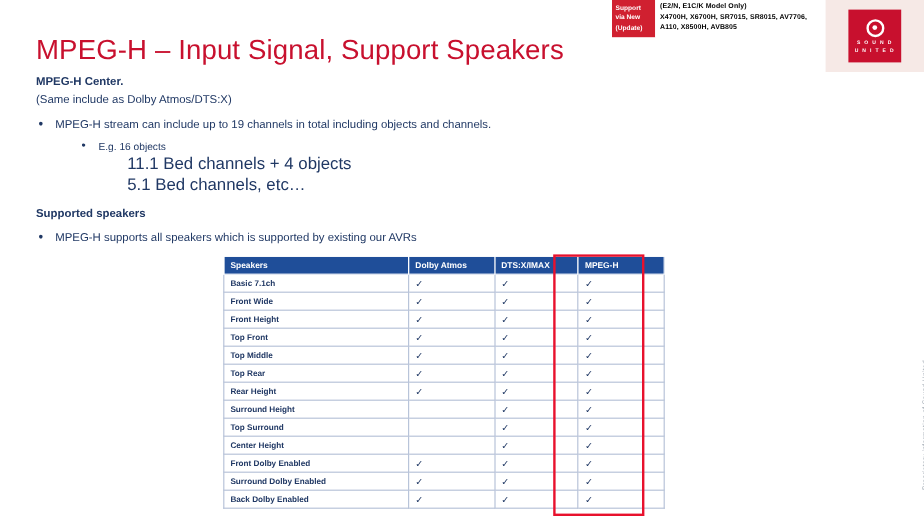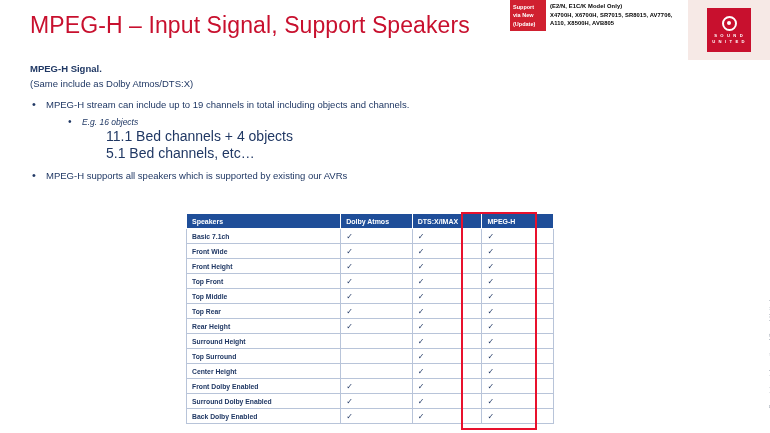--- a/index.html
+++ b/index.html
@@ -82,21 +82,21 @@
     font-size: 4.2px;
     letter-spacing: 1.1px;
     text-align: center;
     line-height: 1.35;
     font-weight: bold;
   }
 
   
   .title {
     position: absolute;
-    top: 12px;
+    top: 28px;
     left: 30px;
     font-size: 23px;
     color: #c8102e;
     font-weight: normal;
     letter-spacing: 0.1px;
   }
 
   
   .content { position: absolute; top: 63px; left: 30px; width: 660px; color: #1b2a4a; }
   .h-bold { font-size: 9.5px; font-weight: bold; color: #203864; margin: 0 0 3px 0; }
@@ -105,21 +105,21 @@
     font-size: 9.5px; color: #203864;
     margin: 9px 0 0 0; padding-left: 16px; position: relative;
   }
   .bullet-l1:before {
     content: "\2022";
     position: absolute; left: 2px; top: -1px;
     font-size: 11px; color: #203864;
   }
   .bullet-l2 {
     font-size: 8.5px; color: #203864;
-    margin: 7px 0 0 0; padding-left: 52px; position: relative; font-style: italic;
+    margin: 7px 0 0 0; padding-left: 52px; position: relative;
   }
   .bullet-l2:before {
     content: "\2022";
     position: absolute; left: 38px; top: -1px;
     font-size: 10px; color: #203864;
   }
   .sub-line { font-size: 14px; color: #203864; padding-left: 76px; margin: 1px 0 0 0; }
   .section2 { margin-top: 12px; }
 
   
@@ -204,28 +204,29 @@
     <span class="logo-text">
       <span style="display:block">S O U N D</span>
       <span style="display:block">U N I T E D</span>
     </span>
   </div>
 </div>
 
 <div class="title">MPEG-H – Input Signal, Support Speakers</div>
 
 <div class="content">
-  <p class="h-bold">MPEG-H Signal.</p>
+  <p class="h-bold">MPEG-H Center.</p>
   <p class="p-line">(Same include as Dolby Atmos/DTS:X)</p>
 
   <p class="bullet-l1">MPEG-H stream can include up to 19 channels in total including objects and channels.</p>
   <p class="bullet-l2">E.g. 16 objects</p>
   <p class="sub-line">11.1 Bed channels + 4 objects</p>
   <p class="sub-line">5.1 Bed channels, etc…</p>
 
+  <p class="h-bold section2">Supported speakers</p>
   <p class="bullet-l1">MPEG-H supports all speakers which is supported by existing our AVRs</p>
 </div>
 
 <div class="table-wrap">
   <table>
     <colgroup>
         <col class="c1">
         <col class="c2">
         <col class="c3">
         <col class="c4">

